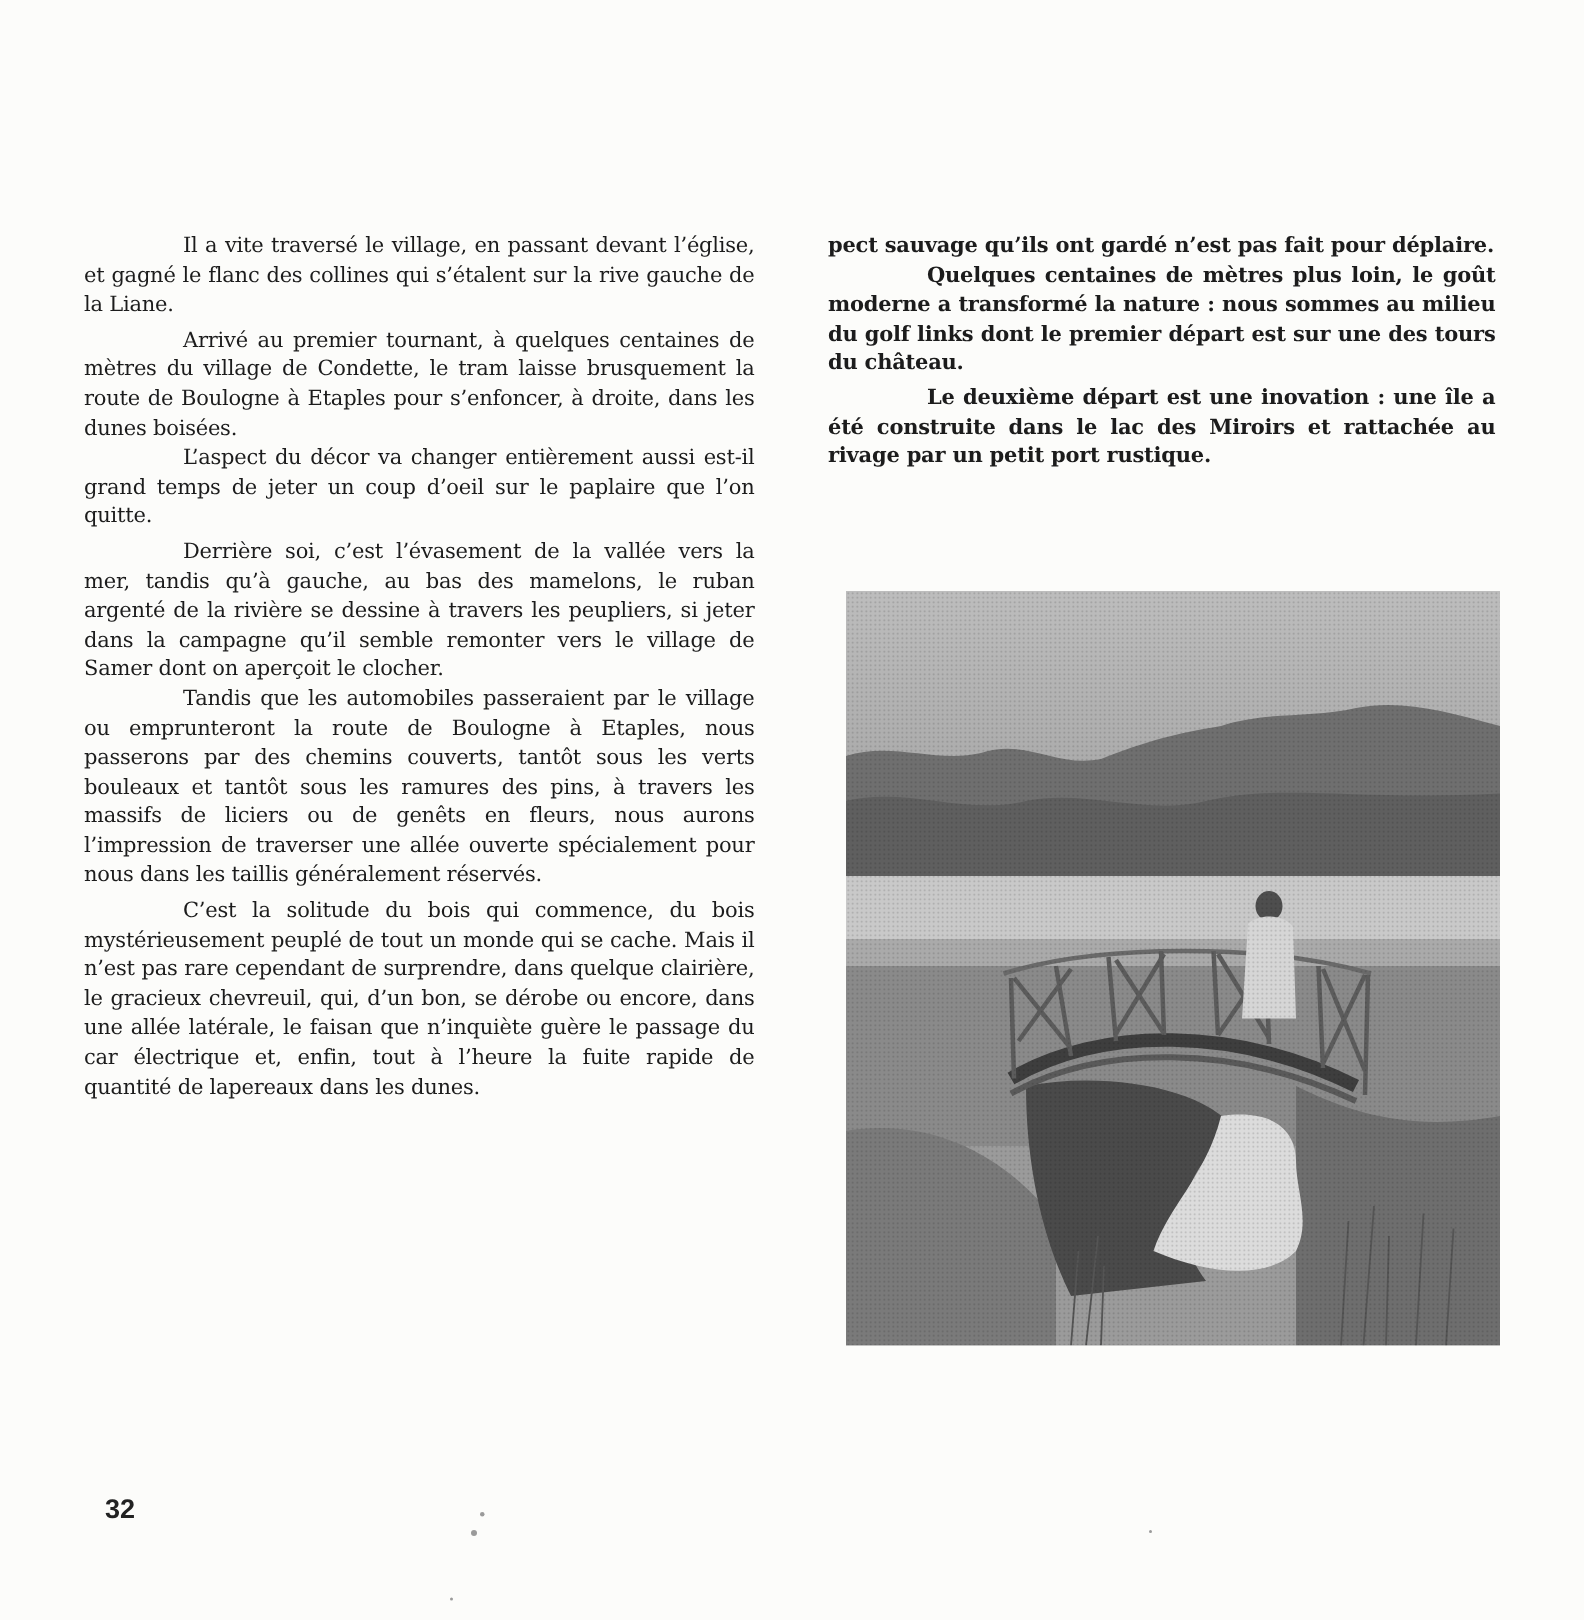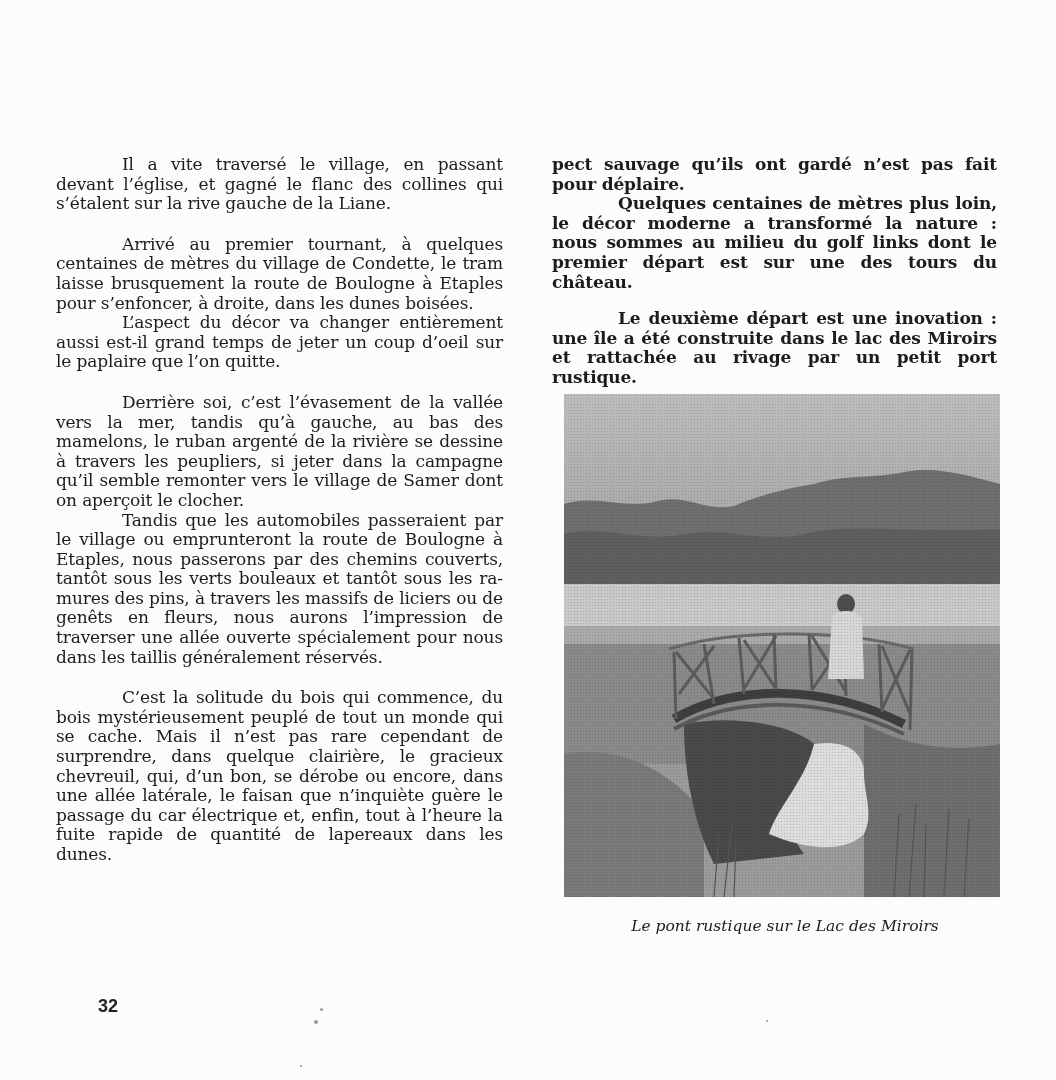--- a/index.html
+++ b/index.html
@@ -15,21 +15,21 @@
       font-family: "DejaVu Serif", "Liberation Serif", serif;
       color: #1c1c1c;
     }
     .page {
       position: absolute;
       inset: 0;
       background: #fcfcfa;
     }
     .col {
       position: absolute;
-      font-size: 17px;
+      font-size: 14px;
       line-height: 19.6px;
       text-align: justify;
       letter-spacing: -0.15px;
       word-spacing: 0px;
     }
     .col-left {
       left: 56px;
       top: 155px;
       width: 447px;
     }
@@ -41,24 +41,24 @@
     }
     .col p {
       margin: 0;
       text-indent: 0;
       hyphens: manual;
     }
     .col p.indent {
       text-indent: 66px;
     }
     .col p.gap {
-      margin-top: 21px;
+      margin-top: 4px;
     }
     .col p.gap-lg {
-      margin-top: 17px;
+      margin-top: 3px;
     }
     .photo {
       position: absolute;
       left: 564px;
       top: 394px;
       width: 436px;
       height: 503px;
       background: #9b9b9b;
       overflow: hidden;
     }
@@ -78,21 +78,20 @@
       color: #1c1c1c;
     }
     .page-number {
       position: absolute;
       left: 70px;
       top: 996px;
       font-family: "Liberation Sans", "DejaVu Sans", sans-serif;
       font-weight: bold;
       font-size: 18px;
       color: #222;
-      margin-left: 28px;
     }
     .speck {
       position: absolute;
       width: 3px;
       height: 3px;
       border-radius: 50%;
       background: #9a9a9a;
     }
   </style>
 </head>
@@ -104,21 +103,21 @@
     <p class="indent">Il a vite traversé le village, en passant devant l’église, et gagné le flanc des collines qui s’étalent sur la rive gauche de la Liane.</p>
     <p class="indent gap">Arrivé au premier tournant, à quelques centai­nes de mètres du village de Condette, le tram laisse brusquement la route de Boulogne à Etaples pour s’enfoncer, à droite, dans les dunes boisées.</p>
     <p class="indent">L’aspect du décor va changer entièrement aus­si est-il grand temps de jeter un coup d’oeil sur le pa­plaire que l’on quitte.</p>
     <p class="indent gap">Derrière soi, c’est l’évasement de la vallée vers la mer, tandis qu’à gauche, au bas des mamelons, le ruban argenté de la rivière se dessine à travers les peupliers, si jeter dans la campagne qu’il semble re­monter vers le village de Samer dont on aperçoit le clocher.</p>
     <p class="indent">Tandis que les automobiles passeraient par le village ou emprunteront la route de Boulogne à Etaples, nous passerons par des chemins couverts, tantôt sous les verts bouleaux et tantôt sous les ra­mures des pins, à travers les massifs de liciers ou de genêts en fleurs, nous aurons l’impression de traver­ser une allée ouverte spécialement pour nous dans les taillis généralement réservés.</p>
     <p class="indent gap">C’est la solitude du bois qui commence, du bois mystérieusement peuplé de tout un monde qui se cache. Mais il n’est pas rare cependant de surpren­dre, dans quelque clairière, le gracieux chevreuil, qui, d’un bon, se dérobe ou encore, dans une allée latérale, le faisan que n’inquiète guère le passage du car électrique et, enfin, tout à l’heure la fuite rapide de quantité de lapereaux dans les dunes.</p>
   </div>
 
   <div class="col col-right">
     <p>pect sauvage qu’ils ont gardé n’est pas fait pour dé­plaire.</p>
-    <p class="indent">Quelques centaines de mètres plus loin, le décor moderne a transformé la nature : nous sommes au milieu du golf links dont le premier départ est sur une des tours du château.</p>
+    <p class="indent">Quelques centaines de mètres plus loin, le goût moderne a transformé la nature : nous sommes au milieu du golf links dont le premier départ est sur une des tours du château.</p>
     <p class="indent gap-lg">Le deuxième départ est une inovation : une île a été construite dans le lac des Miroirs et rattachée au rivage par un petit port rustique.</p>
   </div>
 
   <div class="photo">
     <svg viewBox="0 0 436 503" preserveAspectRatio="none">
       <defs>
         <pattern id="halftone" width="3" height="3" patternUnits="userSpaceOnUse">
           <rect width="3" height="3" fill="none"></rect>
           <circle cx="1.5" cy="1.5" r="0.6" fill="#000" opacity="0.18"></circle>
         </pattern>
@@ -179,21 +178,20 @@
         <line x1="345" y1="503" x2="352" y2="410"></line>
         <line x1="360" y1="503" x2="362" y2="430"></line>
         <line x1="380" y1="503" x2="385" y2="415"></line>
         <line x1="400" y1="503" x2="405" y2="425"></line>
       </g>
 
       <rect x="0" y="0" width="436" height="503" fill="url(#halftone)"></rect>
     </svg>
   </div>
 
-  <div class="caption">Le pont rustique sur le Lac des Miroirs</div>
 
   <div class="page-number">32</div>
 
   <span class="speck" style="left:320px; top:1008px;"></span>
   <span class="speck" style="left:314px; top:1020px; width:4px; height:4px;"></span>
   <span class="speck" style="left:300px; top:1065px; width:2px; height:2px;"></span>
   <span class="speck" style="left:766px; top:1020px; width:2px; height:2px;"></span>
 </div>
 
 </body></html>

